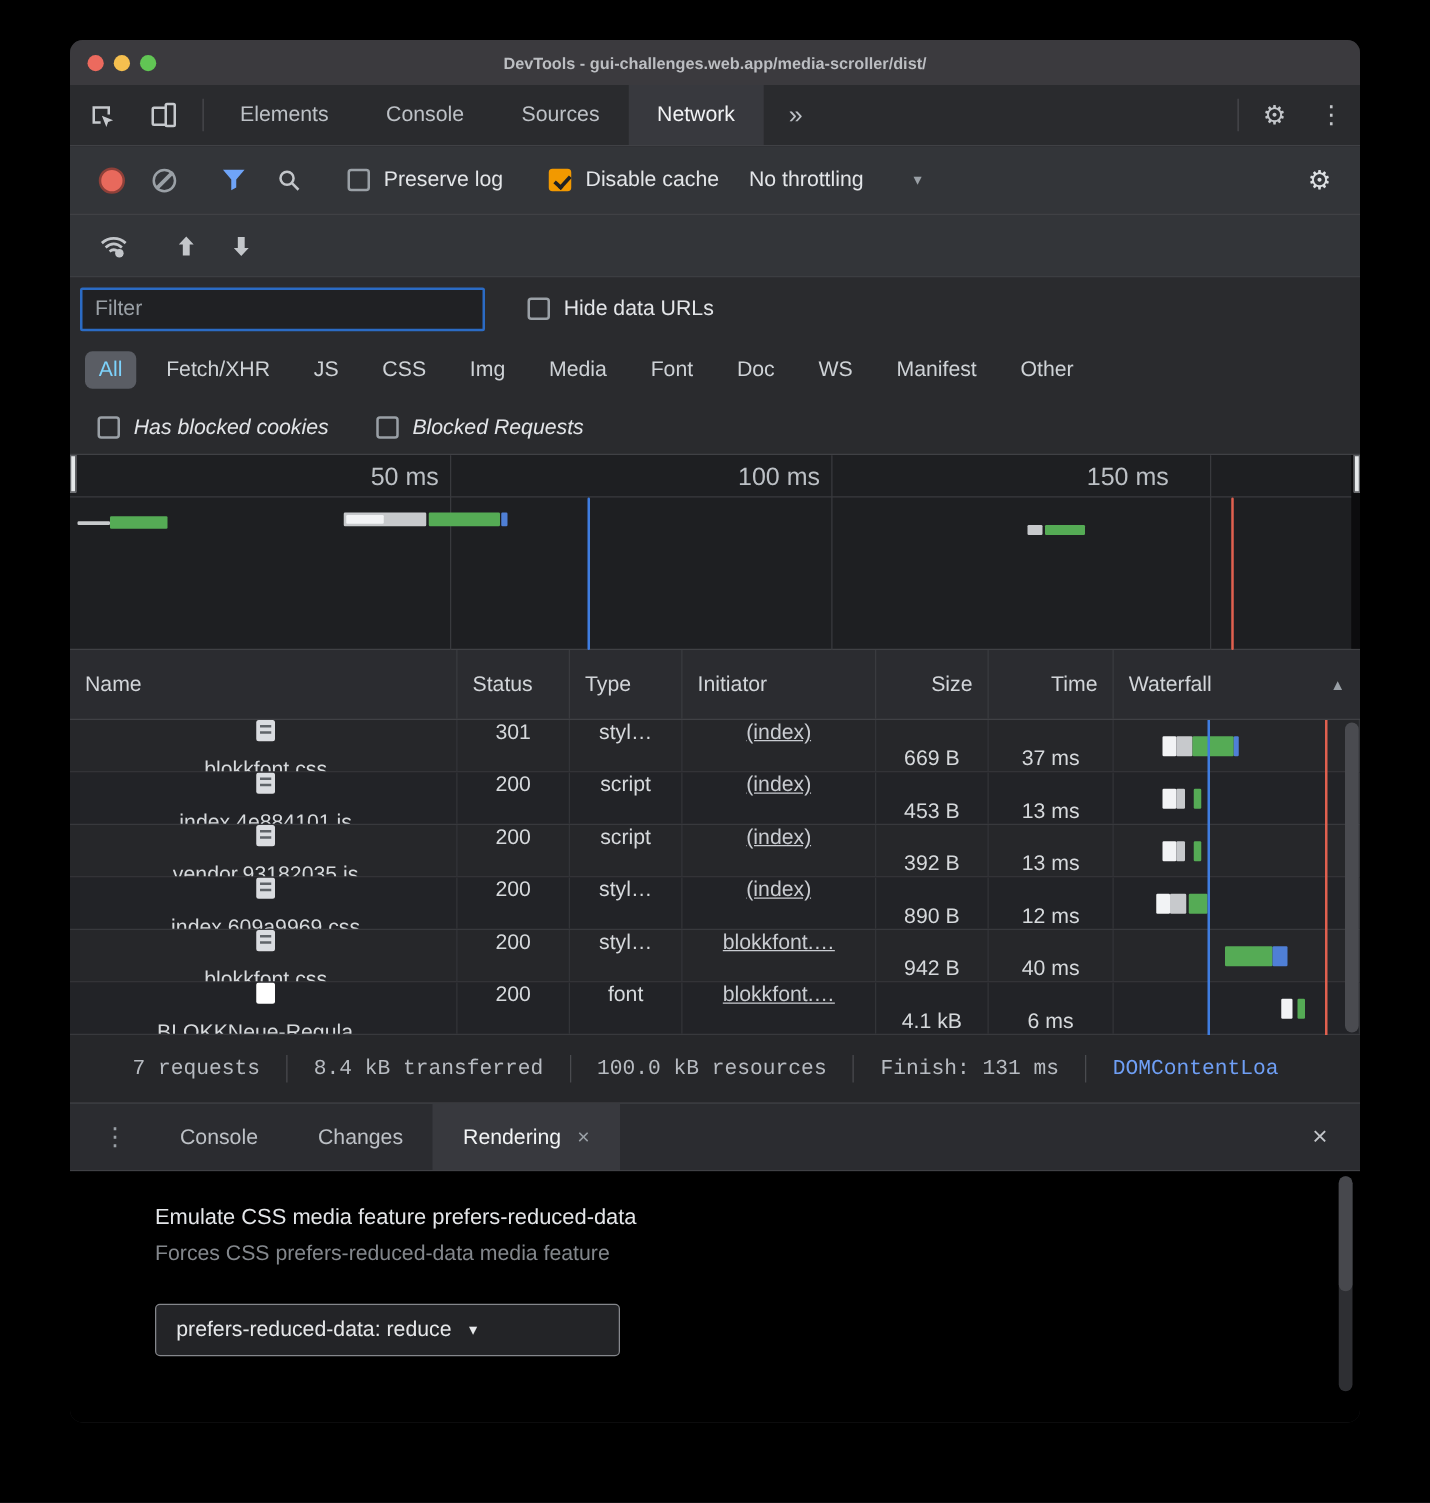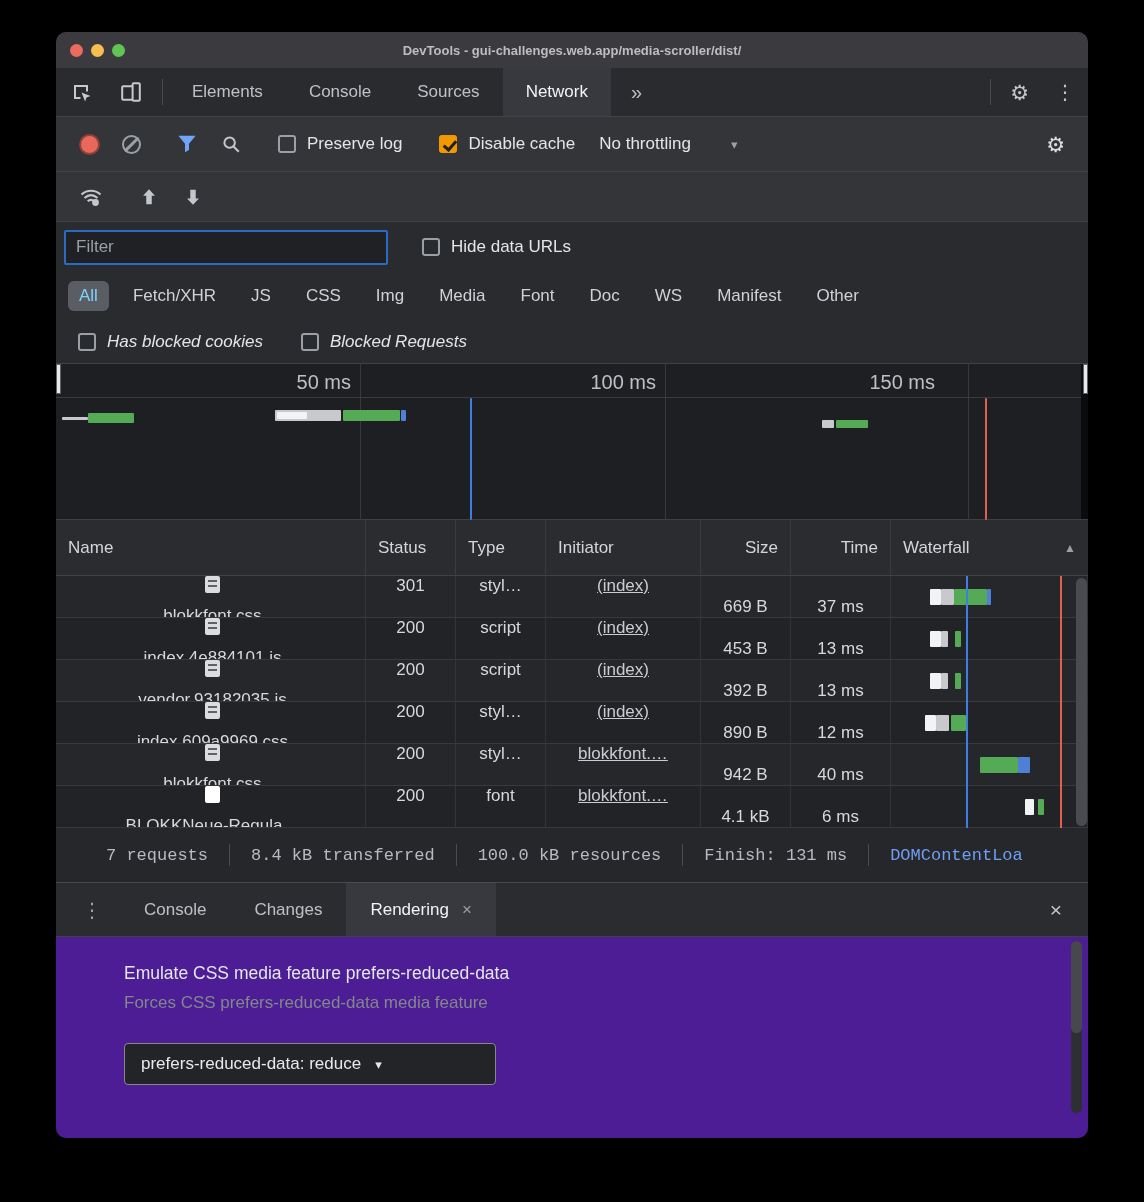--- a/index.html
+++ b/index.html
@@ -107,21 +107,21 @@
   .summary span { flex:none; }
   
   .drawer { flex:1; display:flex; flex-direction:column; border-top:1px solid #4a4b4f; min-height:0; }
   .drawer-tabs { height:54px; background:#2b2c30; display:flex; align-items:stretch; flex:none;
     border-bottom:1px solid #404145; }
   .d-kebab { display:flex; align-items:center; padding:0 18px 0 26px; color:#9aa0a6; font-size:20px; }
   .dtab { display:flex; align-items:center; padding:0 24px; font-size:17px; color:#bdc1c6; gap:13px; }
   .dtab.active { background:#38393e; color:#f1f3f4; }
   .dtab .x { color:#9aa0a6; }
   .d-close { margin-left:auto; display:flex; align-items:center; padding:0 26px; color:#c3c6ca; font-size:21px; }
-  .drawer-content { flex:1; background:#4c1d95; position:relative; padding:26px 0 0 68px; min-height:0; }
+  .drawer-content { flex:1; background:#000000; position:relative; padding:26px 0 0 68px; min-height:0; }
   .r-title { font-size:17.5px; color:#e4e6e9; margin-bottom:9px; }
   .r-sub { font-size:17px; color:#83878c; }
   .r-select { margin-top:30px; width:372px; height:42px; border:1px solid #85878c; border-radius:4px;
     display:flex; align-items:center; padding:0 16px; font-size:17px; color:#e6e8ea; background:#232427; }
   .r-select .caret { margin-left:14px; font-size:13px; color:#e6e8ea; }
   .d-track { position:absolute; right:6px; top:4px; width:11px; height:172px; background:#2e2f33; border-radius:6px; }
   .d-thumb { position:absolute; right:6px; top:4px; width:11px; height:92px; background:#47484d; border-radius:6px; }
   svg { display:block; }
 </style>
 </head>

